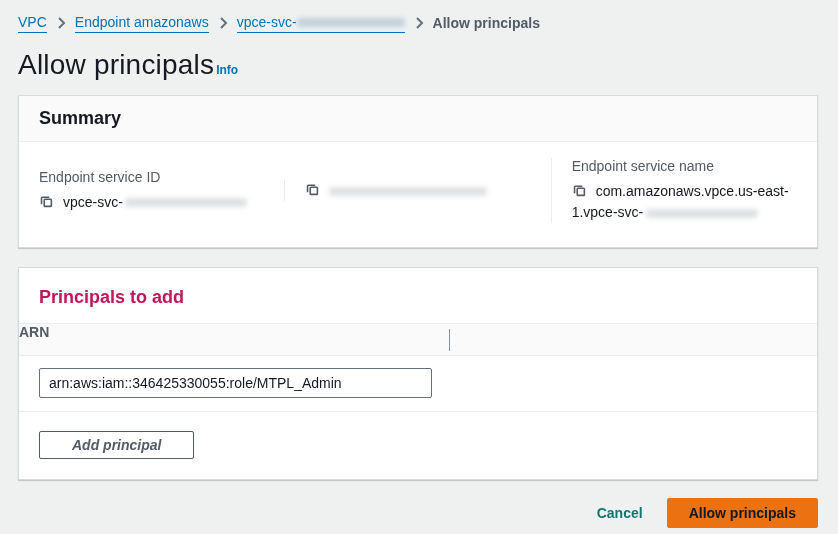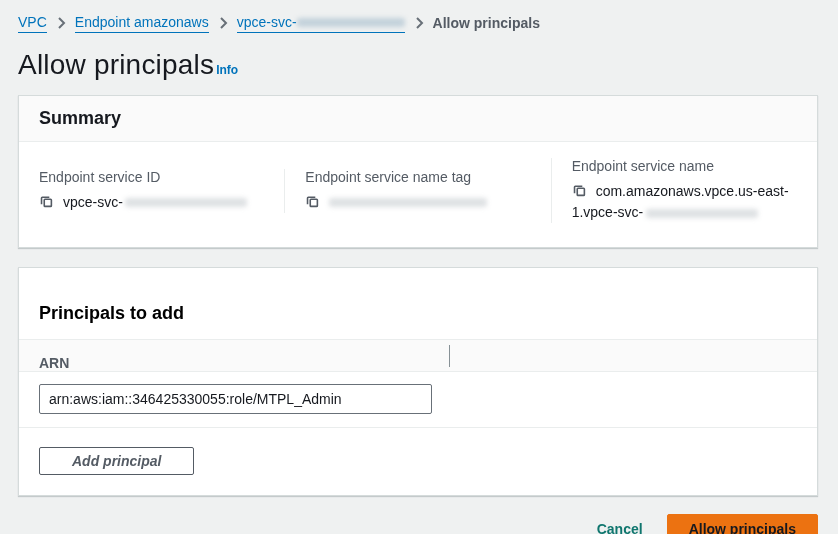--- a/index.html
+++ b/index.html
@@ -50,25 +50,25 @@
   
   .redact {
     display:inline-block; height:9px; border-radius:3px;
     background:#c3c9cd; filter:blur(2.5px); opacity:.55; vertical-align:middle;
   }
   .redact.in-link { background:#9fb8c9; }
 
   
   .principals-card { margin-top:19px; }
   .principals-title { padding:19px 20px 15px 20px; }
-  .principals-title h2 { font-size:18px; font-weight:700; color:#000000;margin-top:16px; }
+  .principals-title h2 { font-size:18px; font-weight:700; color:#be185d; }
   .table-header-row {
     position:relative; height:33px; background:#fafafa;
     border-top:1px solid #eaeded; border-bottom:1px solid #eaeded;
-    display:flex; align-items:flex-end; padding-left:20px;
+    display:flex; align-items:flex-start; 
   }
   .col-header { font-size:14px; font-weight:700; color:#545b64; }
   .col-divider { position:absolute; left:430px; top:5px; width:1px; height:22px; background:#879196; }
   .input-row { padding:12px 20px 13px 20px; border-bottom:1px solid #eaeded; }
   .arn-input {
     width:393px; height:30px; border:1px solid #687078; border-radius:2px;
     padding:4px 9px; font-size:14px; color:#16191f;
     font-family:"Liberation Sans","DejaVu Sans",sans-serif; background:#fff;
   }
   .card-footer { padding:19px 20px 20px 20px; }
@@ -143,21 +143,20 @@
           <button class="copy-btn">
             <svg width="15" height="15" viewBox="0 0 16 16" fill="none" stroke="#545b64" stroke-width="1.7">
               <path d="M11 3.5 H3.5 a.8.8 0 0 0 -.8 .8 V11"></path>
               <rect x="5.6" y="5.6" width="7.6" height="7.6" rx="0.8"></rect>
             </svg>
           </button><span>vpce-svc-</span><span class="redact" style="width:122px;margin-left:2px;"></span>
         </div>
       </div>
 
       <div class="summary-col">
-        <div class="field-label">Endpoint service name tag</div>
         <div class="field-value">
           <button class="copy-btn">
             <svg width="15" height="15" viewBox="0 0 16 16" fill="none" stroke="#545b64" stroke-width="1.7">
               <path d="M11 3.5 H3.5 a.8.8 0 0 0 -.8 .8 V11"></path>
               <rect x="5.6" y="5.6" width="7.6" height="7.6" rx="0.8"></rect>
             </svg>
           </button><span class="redact" style="width:158px;"></span>
         </div>
       </div>
 

